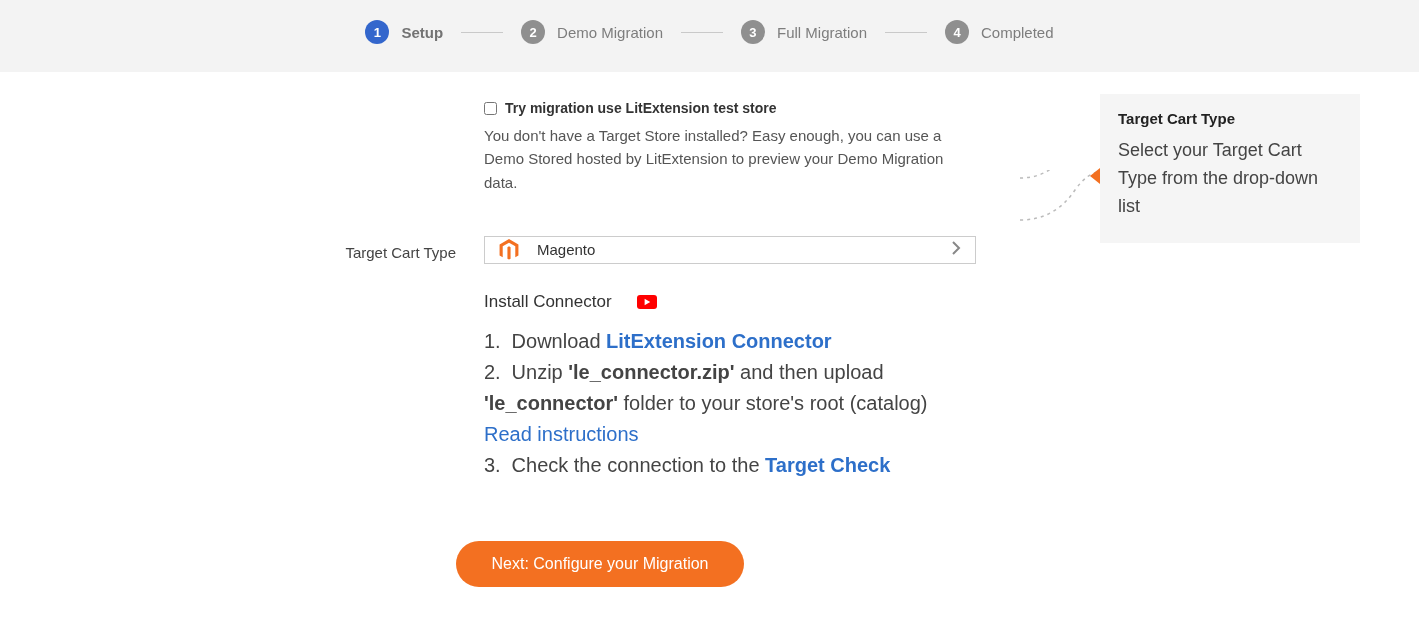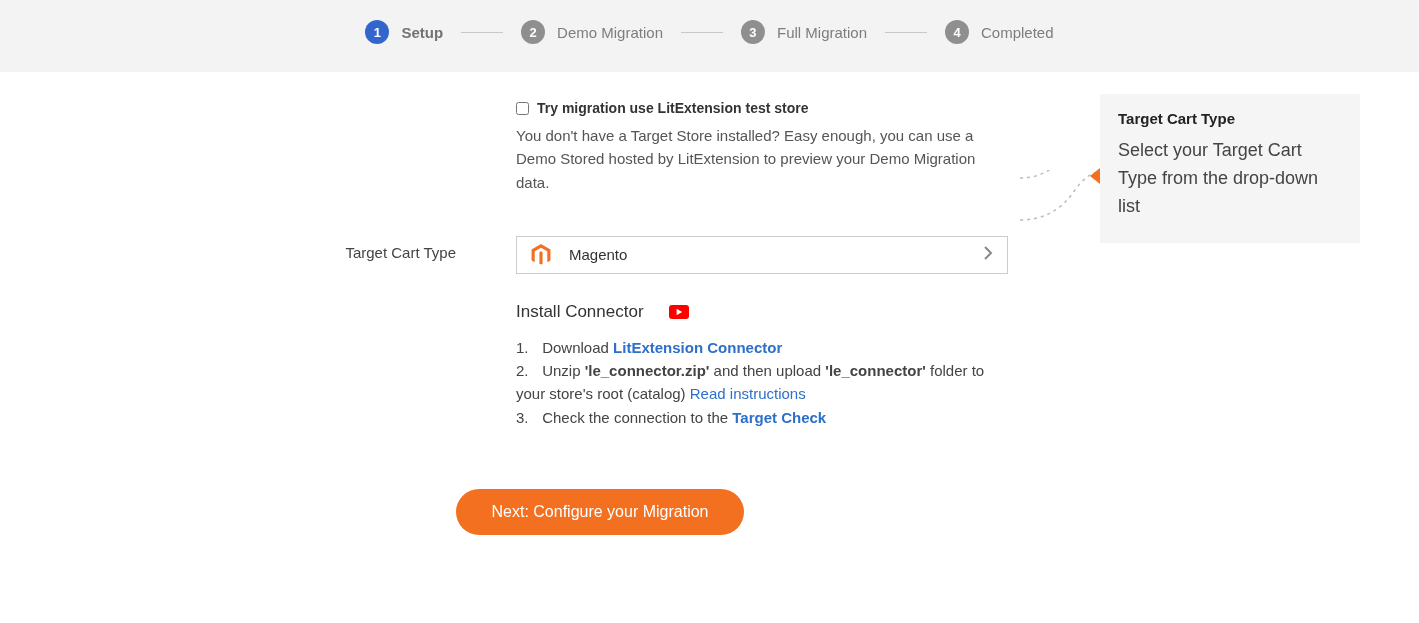--- a/index.html
+++ b/index.html
@@ -20,37 +20,37 @@
     .main { display: flex; align-items: flex-start; padding: 0; margin: 0; }
     .content-col { width: 1000px; margin-left: 100px; }
     .side-col { width: 260px; margin-left: 0; margin-top: 22px; position: relative; }
 
     .panel-header { background: #5a6cd1; color: #fff; font-size: 20px; padding: 12px 20px; width: 894px; }
 
     
     .form-area { padding: 28px 0 0 0; }
     .form-row { display: flex; align-items: flex-start; margin-bottom: 20px; }
     .form-label-col { width: 384px; text-align: right; padding-right: 28px; padding-top: 8px; font-size: 15px; color: #444; }
-    .form-input-col { width: 492px; margin-left: 32px; }
+    .form-input-col { width: 492px; }
 
     .test-store-row { display: flex; align-items: center; gap: 8px; margin-bottom: 8px; }
     .test-store-desc { color: #555; line-height: 1.55; font-size: 15px; margin-bottom: 22px; }
 
-    .select-box { border: 1px solid #ccc; height: 38px; display: flex; align-items: center; padding: 12px 14px; cursor: pointer; position: relative; }
+    .select-box { border: 1px solid #ccc; height: 28px; display: flex; align-items: center; padding: 12px 14px; cursor: pointer; position: relative; }
     .select-box .icon-slot { width: 32px; display: flex; justify-content: flex-start; }
     .select-box .select-text { flex: 1; font-size: 15px; color: #333; padding-left: 6px; }
     .select-box .chev { color: #888; font-size: 16px; }
 
     .text-input { border: 1px solid #ccc; height: 34px; width: 100%; padding: 0 10px; font-size: 14px; }
 
     .install-heading { font-size: 17px; color: #333; margin-top: 8px; margin-bottom: 14px; display: flex; align-items: center; gap: 25px; }
     .yt-badge { width: 20px; height: 14px; background: #ff0000; border-radius: 3px; display: inline-flex; align-items: center; justify-content: center; }
     .yt-badge svg { display: block; }
 
-    .install-list { font-size: 15px; color: #444; line-height: 1.55; }
+    .install-list { font-size: 20px; color: #444; line-height: 1.55; }
     .install-list .num { display: inline-block; width: 22px; }
     .link { color: #2d6fc9; cursor: pointer; }
     .link.bold { font-weight: 600; }
     .bold { font-weight: 600; }
 
     .next-btn-wrap { text-align: center; margin-top: 60px; padding-bottom: 30px; }
     .next-btn { background: #f37021; color: #fff; border: none; border-radius: 30px; padding: 14px 36px; font-size: 16px; cursor: pointer; }
 
     
     .instr-box { background: #f5f5f5; padding: 16px 18px 22px; position: relative; }

